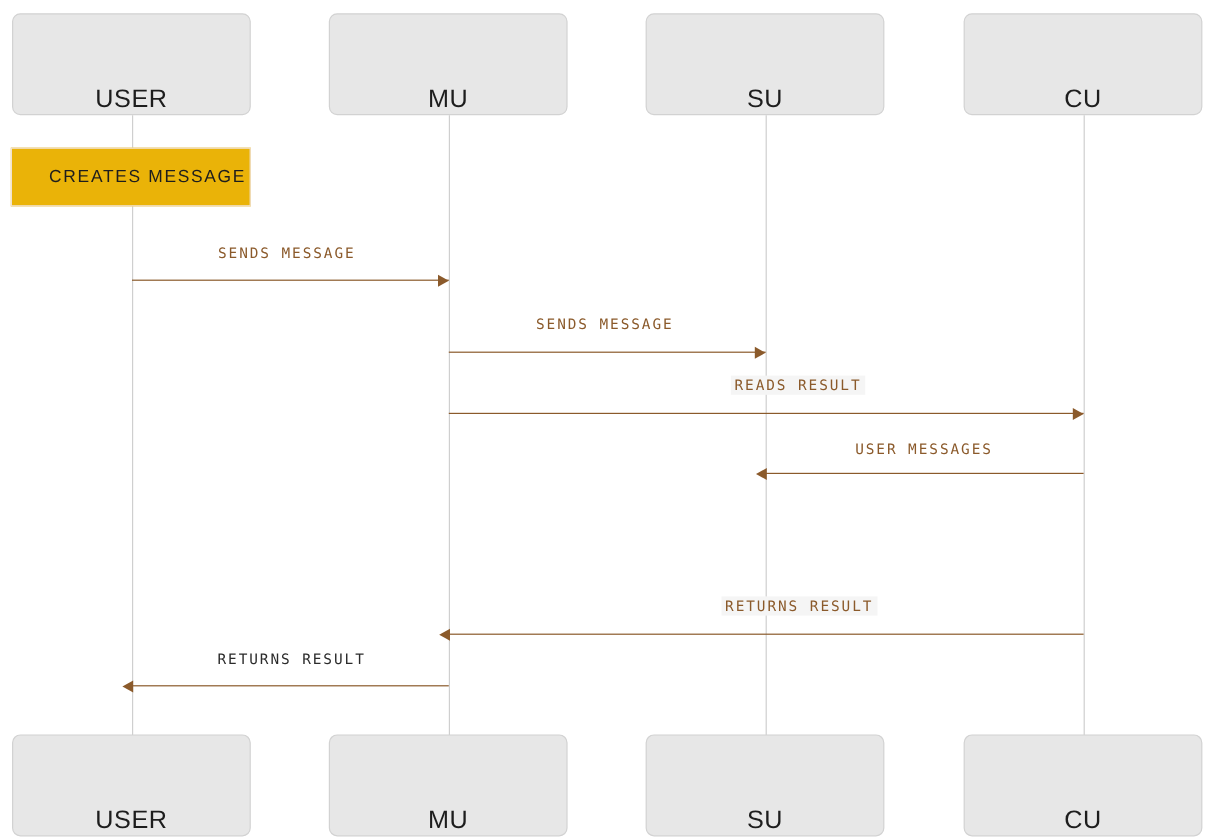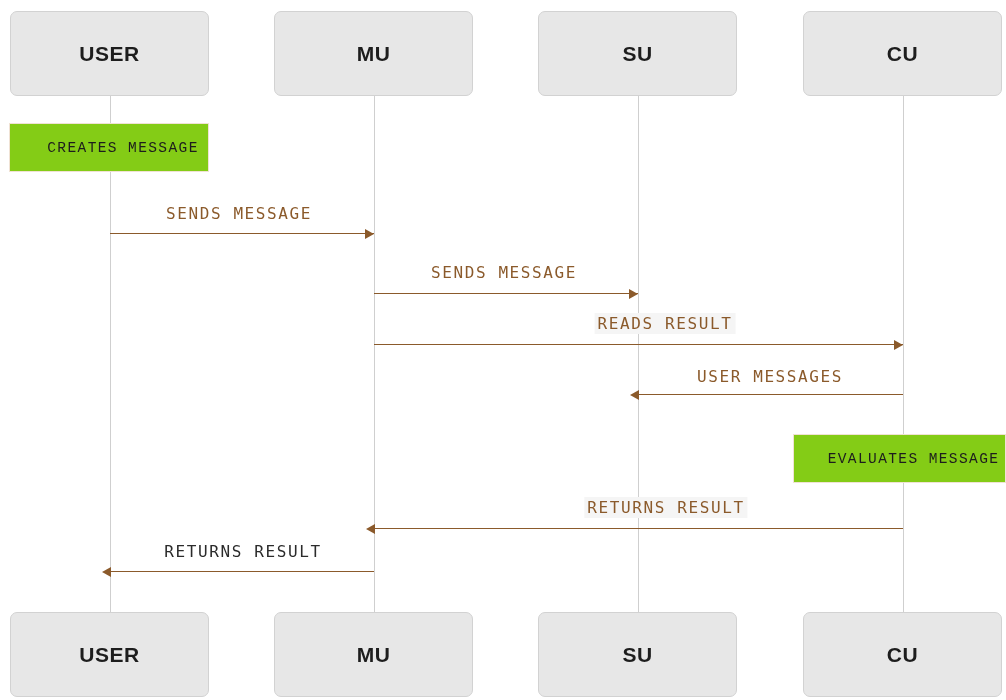--- a/index.html
+++ b/index.html
@@ -28,42 +28,42 @@
   }
 
   
   .participant {
     position: absolute;
     box-sizing: border-box;
     background: #e7e7e7;
     border: 1px solid #d2d2d2;
     border-radius: 7px;
     display: flex;
-    align-items: center;
+    align-items: flex-end;
     justify-content: center;
     color: #1d1d1d;
     font-size: 21px;
-    font-weight: 700;
+    font-weight: 400;
     letter-spacing: 0.5px;
     font-family: "Liberation Sans", sans-serif;
   }
 
   
   .note {
     position: absolute;
     box-sizing: border-box;
-    background: #84cc16;
+    background: #eab308;
     border: 1px solid #f0e2d4;
     display: flex;
     align-items: center;
     justify-content: center;
     color: #1d1d1d;
     font-size: 14.5px;
     letter-spacing: 1.4px;
-    font-family: Liberation Mono, monospace;
+    font-family: Liberation Sans, sans-serif;
     white-space: nowrap;
     padding-left: 28px;
   }
 
   
   .msg-line {
     position: absolute;
     height: 0;
     border-top: 1.6px solid #8b5a2b;
   }
@@ -76,21 +76,21 @@
   }
   .arrowhead.right {
     border-left: 9px solid #8b5a2b;
   }
   .arrowhead.left {
     border-right: 9px solid #8b5a2b;
   }
   .msg-label {
     position: absolute;
     font-family: "DejaVu Sans Mono", monospace;
-    font-size: 16px;
+    font-size: 12px;
     letter-spacing: 1.6px;
     white-space: nowrap;
     transform: translateX(-50%);
     padding: 1px 3px;
   }
   .msg-label.brown { color: #8b5a2b; }
   .msg-label.dark  { color: #2b2b2b; }
   .msg-label.boxed { background: #f5f5f5; margin-left: 28px; }
 </style>
 </head>
@@ -126,23 +126,20 @@
     <span>SU</span>
   </div>
   <div class="participant" style="left:803px; top:612px; width:199px; height:85px;">
     <span>CU</span>
   </div>
 
   <div class="note" style="left:9px; top:123px; width:200px; height:49px;">
     <span>CREATES MESSAGE</span>
   </div>
 
-  <div class="note" style="left:793px; top:434px; width:213px; height:49px;">
-    <span>EVALUATES MESSAGE</span>
-  </div>
 
   <div class="msg-label brown" style="left:239px; top:203px;">SENDS MESSAGE</div>
   <div class="msg-line" style="left:110px; top:233px; width:264px;"></div>
   <div class="arrowhead right" style="left:365px; top:229px;"></div>
 
   <div class="msg-label brown" style="left:504px; top:262px;">SENDS MESSAGE</div>
   <div class="msg-line" style="left:374px; top:293px; width:264px;"></div>
   <div class="arrowhead right" style="left:629px; top:289px;"></div>
 
   <div class="msg-label brown boxed" style="left:637px; top:313px;">READS RESULT</div>

